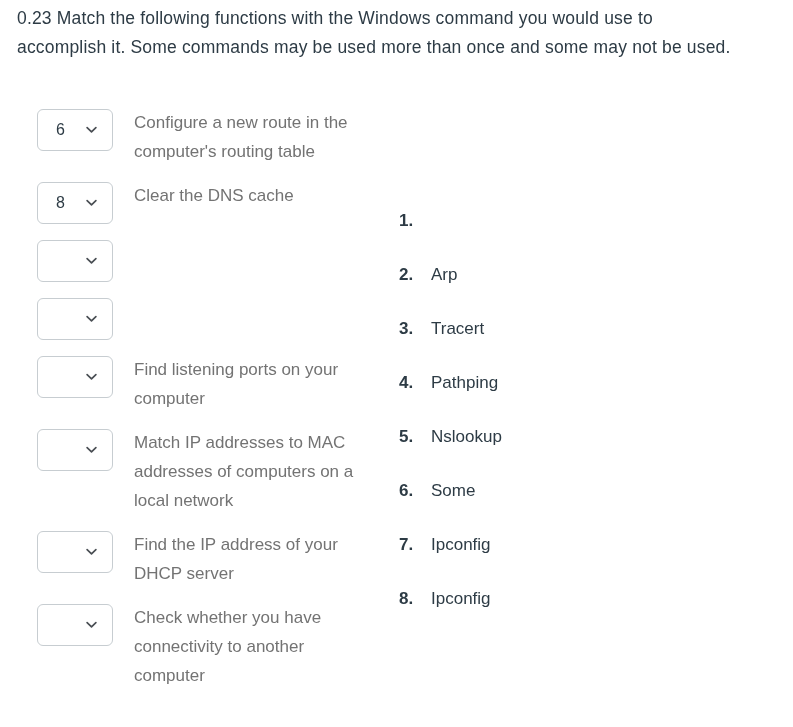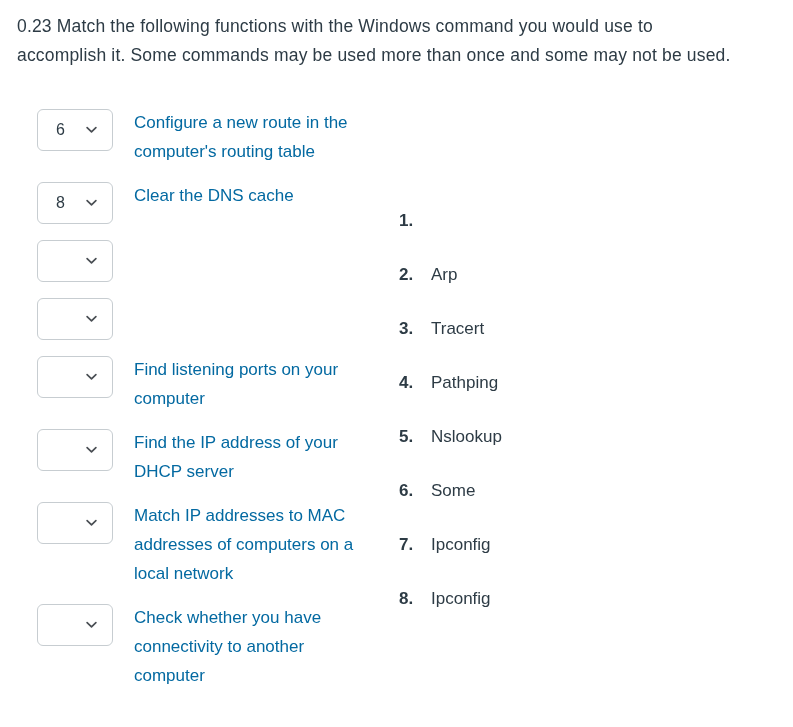--- a/index.html
+++ b/index.html
@@ -14,21 +14,21 @@
     color: #2d3b45;
     -webkit-font-smoothing: antialiased;
     overflow: hidden;
     position: relative;
   }
 
   
   #question-prompt {
     position: absolute;
     left: 17px;
-    top: 12px;
+    top: 4px;
     width: 728px;
     font-size: 17.5px;
     line-height: 29px;
     color: #2d3b45;
     letter-spacing: 0.01em;
   }
 
   
   #matching-body {
     position: absolute;
@@ -88,21 +88,21 @@
     display: block;
     width: 13px;
     height: 13px;
   }
   .prompt-cell {
     flex: 1 1 auto;
     padding-left: 21px;
     padding-top: 8px;
     font-size: 17px;
     line-height: 29px;
-    color: #0369a1;
+    color: #737373;
     max-width: 245px;
   }
 
   
   #answer-options {
     position: absolute;
     left: 399px;
     top: 110px;
     width: 260px;
   }
@@ -201,34 +201,34 @@
         <div class="select-cell">
           <div class="match-select">
             <span class="sel-value"></span>
             <span class="chev">
               <svg viewBox="0 0 16 16" xmlns="http://www.w3.org/2000/svg">
                 <path d="M2.6 5.1 L8 10.2 L13.4 5.1" fill="none" stroke="#4a4f54" stroke-width="2.1" stroke-linecap="round" stroke-linejoin="round"></path>
               </svg>
             </span>
           </div>
         </div>
+        <div class="prompt-cell">Match IP addresses to MAC addresses of computers on a local network</div>
+      </div>
+      <div class="match-row">
+        <div class="select-cell">
+          <div class="match-select">
+            <span class="sel-value"></span>
+            <span class="chev">
+              <svg viewBox="0 0 16 16" xmlns="http://www.w3.org/2000/svg">
+                <path d="M2.6 5.1 L8 10.2 L13.4 5.1" fill="none" stroke="#4a4f54" stroke-width="2.1" stroke-linecap="round" stroke-linejoin="round"></path>
+              </svg>
+            </span>
+          </div>
+        </div>
         <div class="prompt-cell">Find the IP address of your DHCP server</div>
-      </div>
-      <div class="match-row">
-        <div class="select-cell">
-          <div class="match-select">
-            <span class="sel-value"></span>
-            <span class="chev">
-              <svg viewBox="0 0 16 16" xmlns="http://www.w3.org/2000/svg">
-                <path d="M2.6 5.1 L8 10.2 L13.4 5.1" fill="none" stroke="#4a4f54" stroke-width="2.1" stroke-linecap="round" stroke-linejoin="round"></path>
-              </svg>
-            </span>
-          </div>
-        </div>
-        <div class="prompt-cell">Match IP addresses to MAC addresses of computers on a local network</div>
       </div>
       <div class="match-row">
         <div class="select-cell">
           <div class="match-select">
             <span class="sel-value"></span>
             <span class="chev">
               <svg viewBox="0 0 16 16" xmlns="http://www.w3.org/2000/svg">
                 <path d="M2.6 5.1 L8 10.2 L13.4 5.1" fill="none" stroke="#4a4f54" stroke-width="2.1" stroke-linecap="round" stroke-linejoin="round"></path>
               </svg>
             </span>

